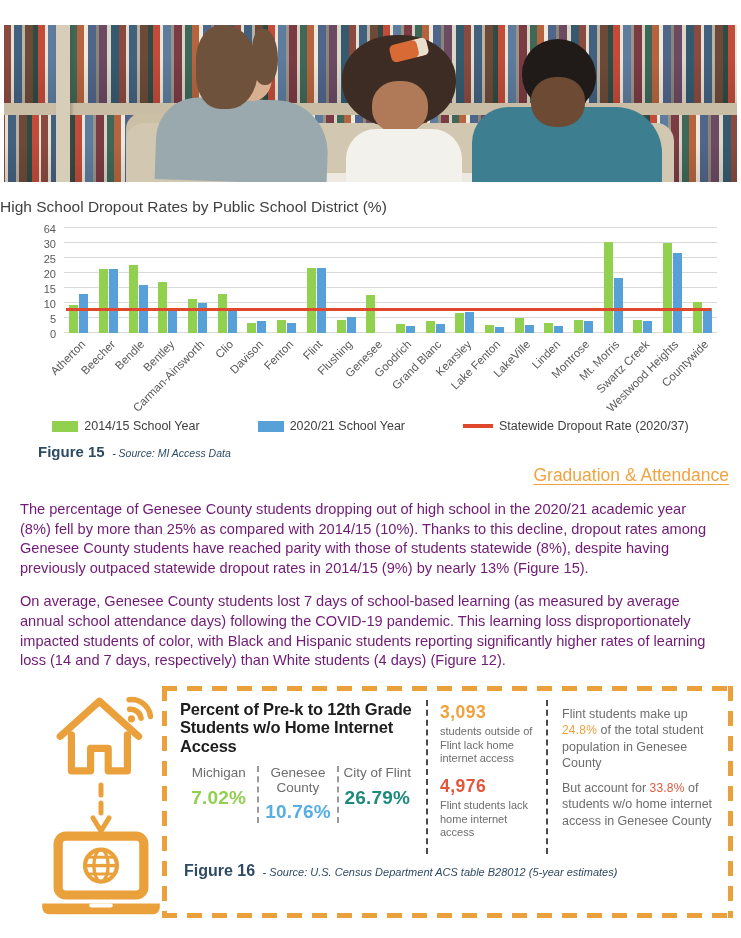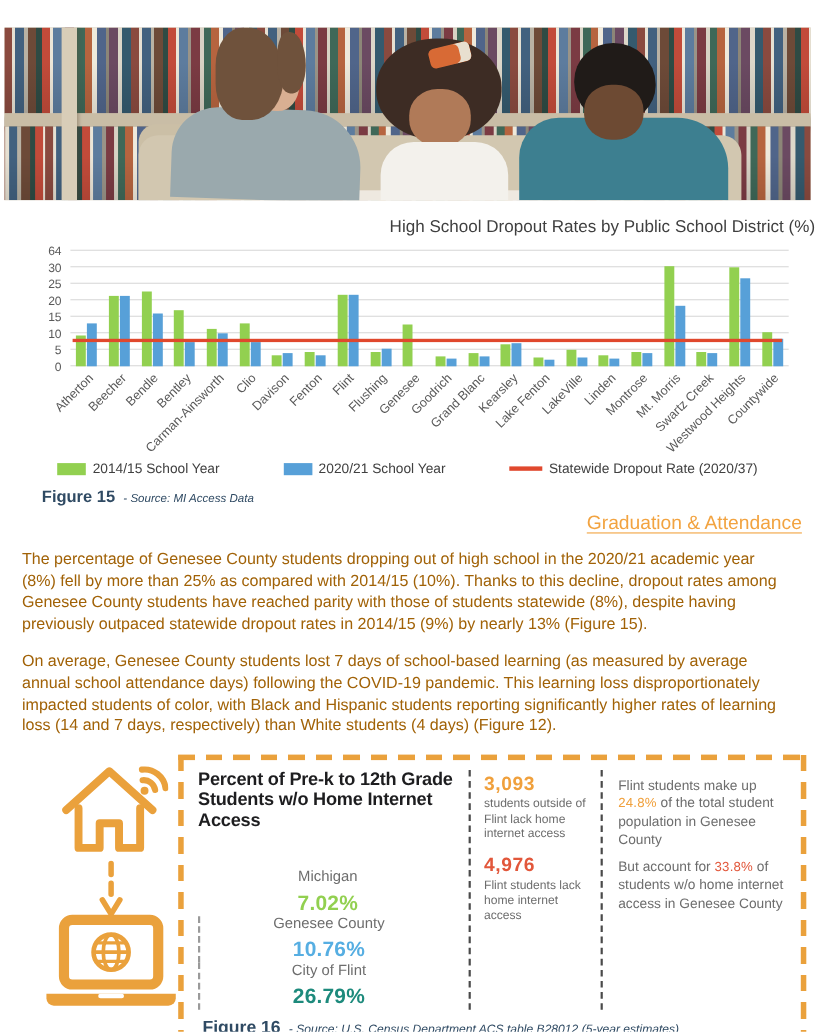--- a/index.html
+++ b/index.html
@@ -34,59 +34,59 @@
   .p2-band { position:absolute; left:386px; top:16px; width:38px; height:18px; background:#d86a35; border-radius:5px; transform:rotate(-14deg); box-shadow:inset -10px 0 0 #e8dfcf; }
   .p2-face { position:absolute; left:368px; top:56px; width:56px; height:52px; background:#b07a58; border-radius:46%; }
   .p2-body { position:absolute; left:342px; top:104px; width:116px; height:53px; background:#f3f1ec; border-radius:30px 30px 0 0; }
   .p3-body { position:absolute; left:468px; top:82px; width:190px; height:75px; background:#3d7f90; border-radius:36px 46px 0 0; }
   .p3-hair { position:absolute; left:518px; top:14px; width:74px; height:72px; background:#201b18; border-radius:48% 52% 46% 50%; }
   .p3-face { position:absolute; left:527px; top:52px; width:54px; height:50px; background:#6d4a33; border-radius:46%; }
   .banner { position:absolute; left:472px; top:103px; width:261px; height:54px; background:rgba(226,158,62,0.82); display:flex; align-items:center; justify-content:center; }
   .banner-text { color:#fff; font-size:29px; font-weight:bold; letter-spacing:1px; font-family:"DejaVu Sans", sans-serif; text-shadow:0 1px 0 rgba(0,0,0,.05); }
 
   
-  .chart-title { margin:16px 0 0 0; text-align:right; font-size:15.5px; color:#3f3f3f; }
+  .chart-title { margin:16px 0 0 0; text-align:left; font-size:15.5px; color:#3f3f3f; }
   .plot { position:relative; height:105px; margin:12px 24px 0 64px; }
   .gridline { position:absolute; left:0; right:0; height:1px; background:#d9d9d9; }
   .ytick { position:absolute; left:-38px; width:30px; text-align:right; font-size:11px; color:#595959; }
   .bars { position:absolute; left:0; right:0; top:0; bottom:0; display:flex; align-items:flex-end; }
   .bar-group { flex:1; display:flex; justify-content:center; align-items:flex-end; gap:1px; height:100%; }
   .bar { width:9px; }
   .refline { position:absolute; left:2px; right:6px; height:3px; z-index:3; }
   .xlabel-area { position:relative; height:86px; margin:0 24px 0 64px; }
   .xlabel { position:absolute; top:5px; white-space:nowrap; font-size:11.5px; color:#595959; transform:rotate(-45deg) translateX(-100%); transform-origin:0 0; }
   .legend { display:flex; justify-content:center; gap:58px; margin-top:0px; }
   .legend-item { display:flex; align-items:center; gap:6px; font-size:12.5px; color:#404040; }
   .swatch { width:26px; height:11px; }
   .swatch.line { width:30px; height:3.5px; }
 
   
   .fig-caption { margin:10px 0 0 38px; color:#2f4a63; }
   .fig-label { font-weight:bold; font-size:15px; }
   .fig-source { font-style:italic; font-size:10.5px; margin-left:3px; }
   .grad-heading { text-align:right; margin:4px 12px 0 0; }
   .grad-heading span { color:#f2a340; font-size:17.5px; text-decoration:underline; text-underline-offset:3px; }
-  .para { margin:14px 22px 0 20px; font-size:14.6px; line-height:19.6px; color:#a16207; }
+  .para { margin:14px 22px 0 20px; font-size:14.6px; line-height:19.6px; color:#701a75; }
 
   
   .info-row { display:flex; margin:15px 8px 0 40px; }
   .icons-col { width:122px; display:flex; flex-direction:column; align-items:center; padding-top:4px; }
   .dash-box { flex:1; padding:14px 12px 8px 18px;
     background-image:
       repeating-linear-gradient(90deg,#eaa13c 0 15px,transparent 15px 25px),
       repeating-linear-gradient(90deg,#eaa13c 0 15px,transparent 15px 25px),
       repeating-linear-gradient(180deg,#eaa13c 0 15px,transparent 15px 25px),
       repeating-linear-gradient(180deg,#eaa13c 0 15px,transparent 15px 25px);
     background-position:0 0, 0 100%, 0 0, 100% 0;
     background-size:100% 5px, 100% 5px, 5px 100%, 5px 100%;
     background-repeat:no-repeat; }
   .box-content { display:flex; }
   .left-block { width:236px; }
   .ig-title { font-size:16.5px; font-weight:800; color:#1d1d1f; line-height:1.13; letter-spacing:-0.2px; }
-  .ig-cols { display:flex; margin-top:34px;flex-direction:column; }
+  .ig-cols { display:flex; margin-top:10px; }
   .ig-col { flex:1; text-align:center; padding:0 4px; }
   .ig-col + .ig-col { border-left:2px dashed #9a9a9a; }
   .ig-col-label { color:#6d6d6d; font-size:13.5px; line-height:1.1; }
   .ig-col-value { font-size:19px; font-weight:800; margin-top:6px; letter-spacing:0.2px; }
   .stats-block { width:120px; border-left:2px dashed #4a4a4a; padding:2px 6px 0 12px; margin-left:10px; }
   .stat-cell { height:74px; }
   .stat-value { font-size:17.5px; font-weight:800; letter-spacing:0.5px; }
   .stat-text { font-size:11px; color:#6d6d6d; line-height:1.25; margin-top:2px; }
   .notes-block { flex:1; border-left:2px dashed #4a4a4a; padding:6px 4px 0 14px; }
   .note-cell { height:74px; font-size:12.5px; color:#6d6d6d; line-height:1.3; }

